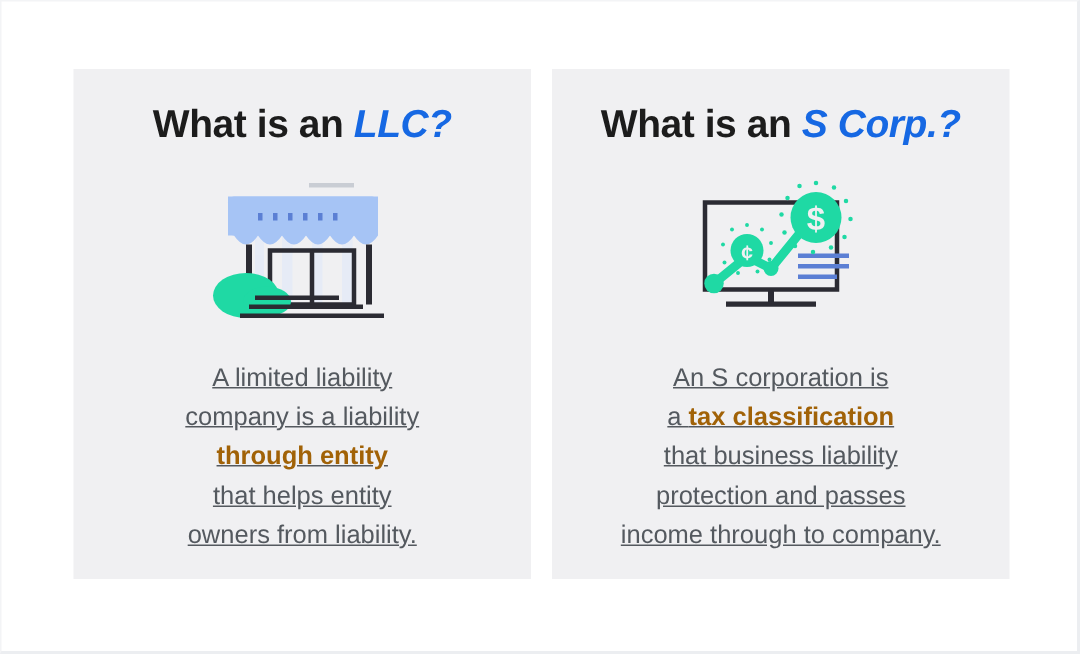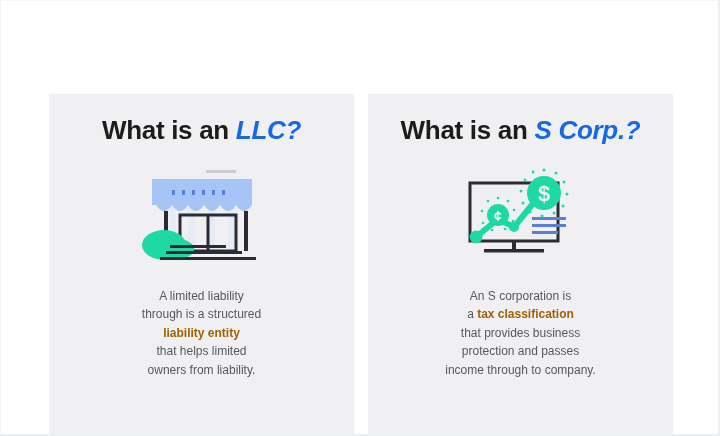--- a/index.html
+++ b/index.html
@@ -24,21 +24,20 @@
     border-right: 2px solid #eceef1;
   }
   .panels {
     position: absolute;
     left: 48px;
     top: 45px;
     width: 624px;
     height: 340px;
     display: flex;
     gap: 14px;
-    margin-top: 48px;
   }
   .panel {
     flex: 1 1 0;
     background: #f0f0f2;
     display: flex;
     flex-direction: column;
     align-items: center;
     box-sizing: border-box;
     padding: 22px 12px 18px 12px;
   }
@@ -59,25 +58,26 @@
   }
   .illustration {
     margin-top: 22px;
     height: 96px;
     display: flex;
     align-items: center;
     justify-content: center;
   }
   .panel-body {
     margin-top: 24px;
-    font-size: 12px;
+    font-size: 17px;
     line-height: 1.55;
     color: #54595f;
     text-align: center;
     max-width: 260px;
+    text-decoration: underline;
   }
   .panel-body .hl {
     color: #a16207;
     font-weight: bold;
   }
 </style>
 </head>
 <body>
 
 <div class="canvas">
@@ -122,23 +122,23 @@
           <ellipse cx="46" cy="82" rx="16" ry="10" fill="#1fd9a4"></ellipse>
 
           <rect x="38" y="78" width="56" height="3" fill="#2b2b33"></rect>
           <rect x="34" y="84" width="76" height="3" fill="#2b2b33"></rect>
           <rect x="28" y="90" width="96" height="3" fill="#2b2b33"></rect>
         </svg>
       </div>
 
       <div class="panel-body">
         <span>A limited liability</span><br>
-        <span>through is a structured</span><br>
-        <span class="hl">liability entity</span><br>
-        <span>that helps limited</span><br>
+        <span>company is a liability</span><br>
+        <span class="hl">through entity</span><br>
+        <span>that helps entity</span><br>
         <span>owners from liability.</span>
       </div>
     </div>
 
     <div class="panel">
       <h2 class="panel-title">
         <span>What is an </span><span class="accent">S Corp.?</span>
       </h2>
 
       <div class="illustration">
@@ -189,20 +189,20 @@
               <circle cx="65" cy="24" r="1.5"></circle>
             <circle cx="69" cy="13" r="1.5"></circle>
               <circle cx="77" cy="5" r="1.5"></circle>
           </g>
         </svg>
       </div>
 
       <div class="panel-body">
         <span>An S corporation is</span><br>
         <span>a </span><span class="hl">tax classification</span><br>
-        <span>that provides business</span><br>
+        <span>that business liability</span><br>
         <span>protection and passes</span><br>
         <span>income through to company.</span>
       </div>
     </div>
 
   </div>
 </div>
 
 </body></html>

